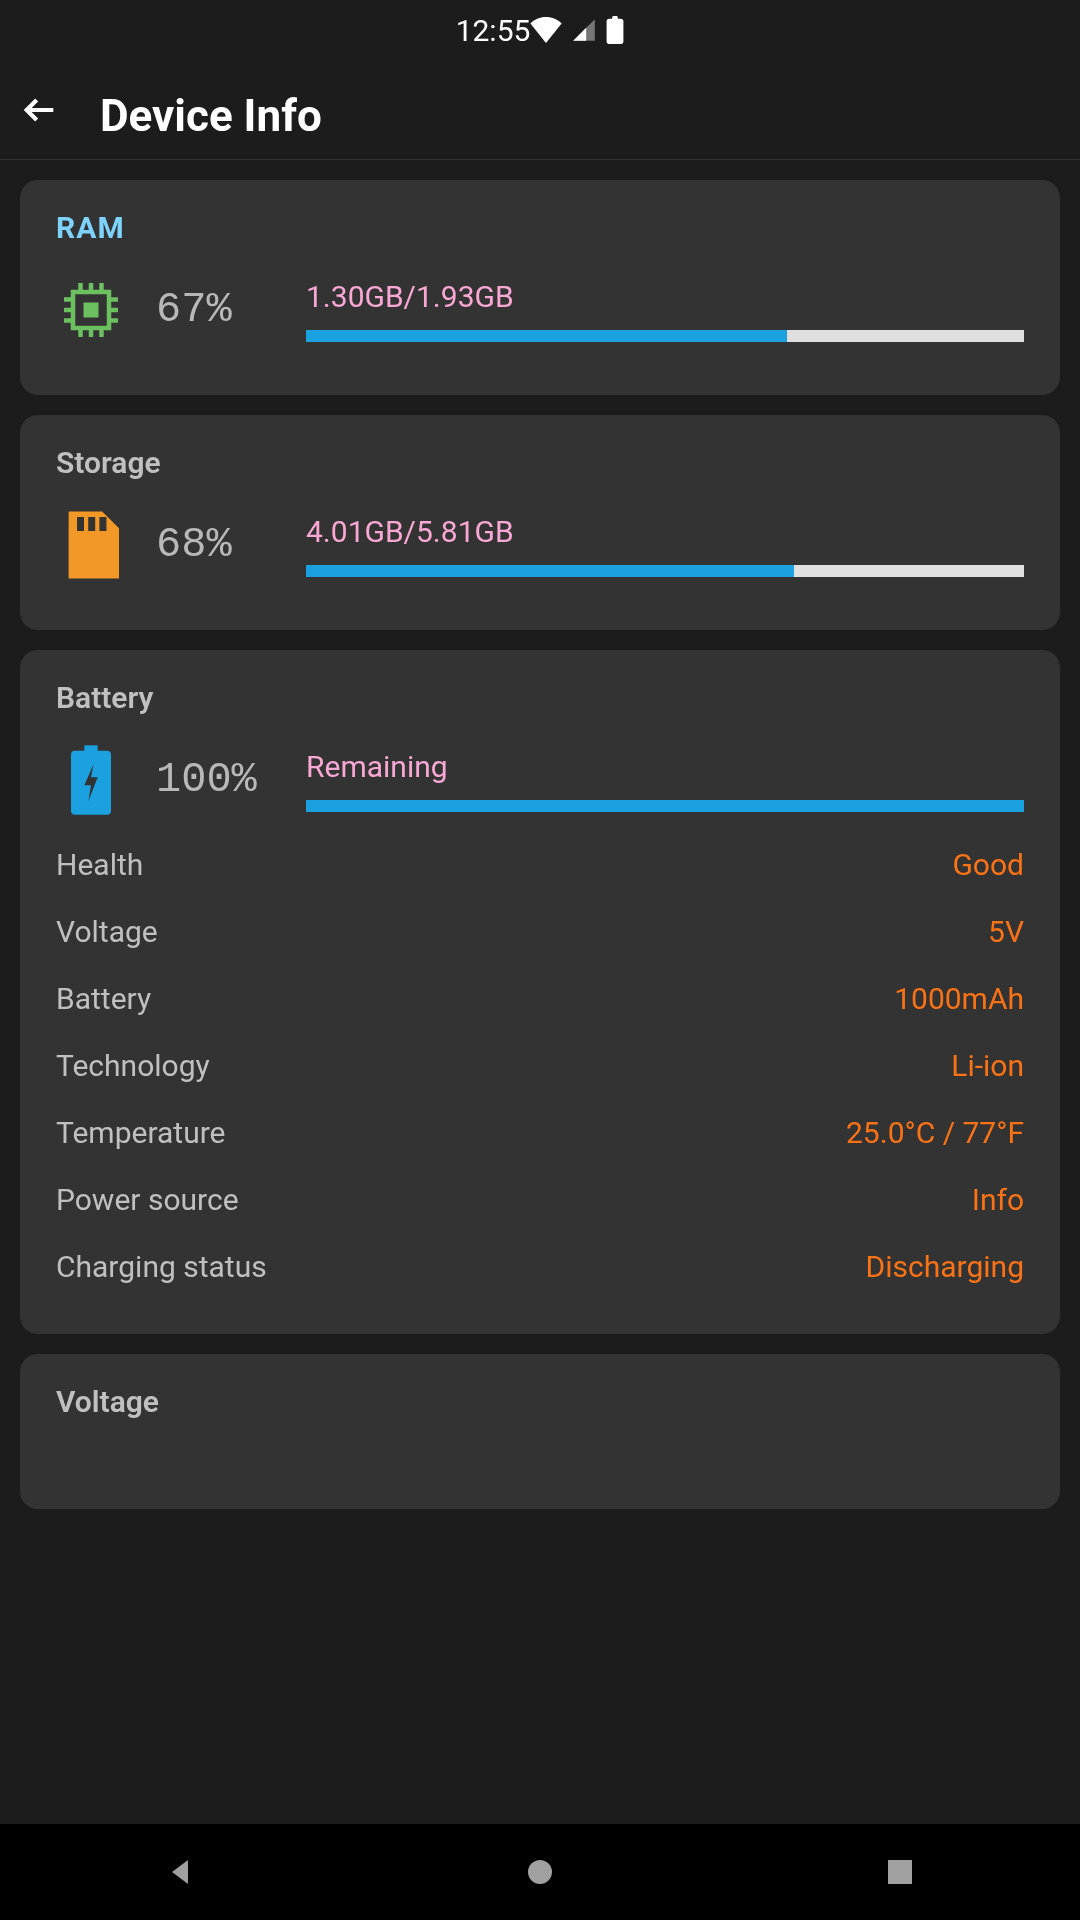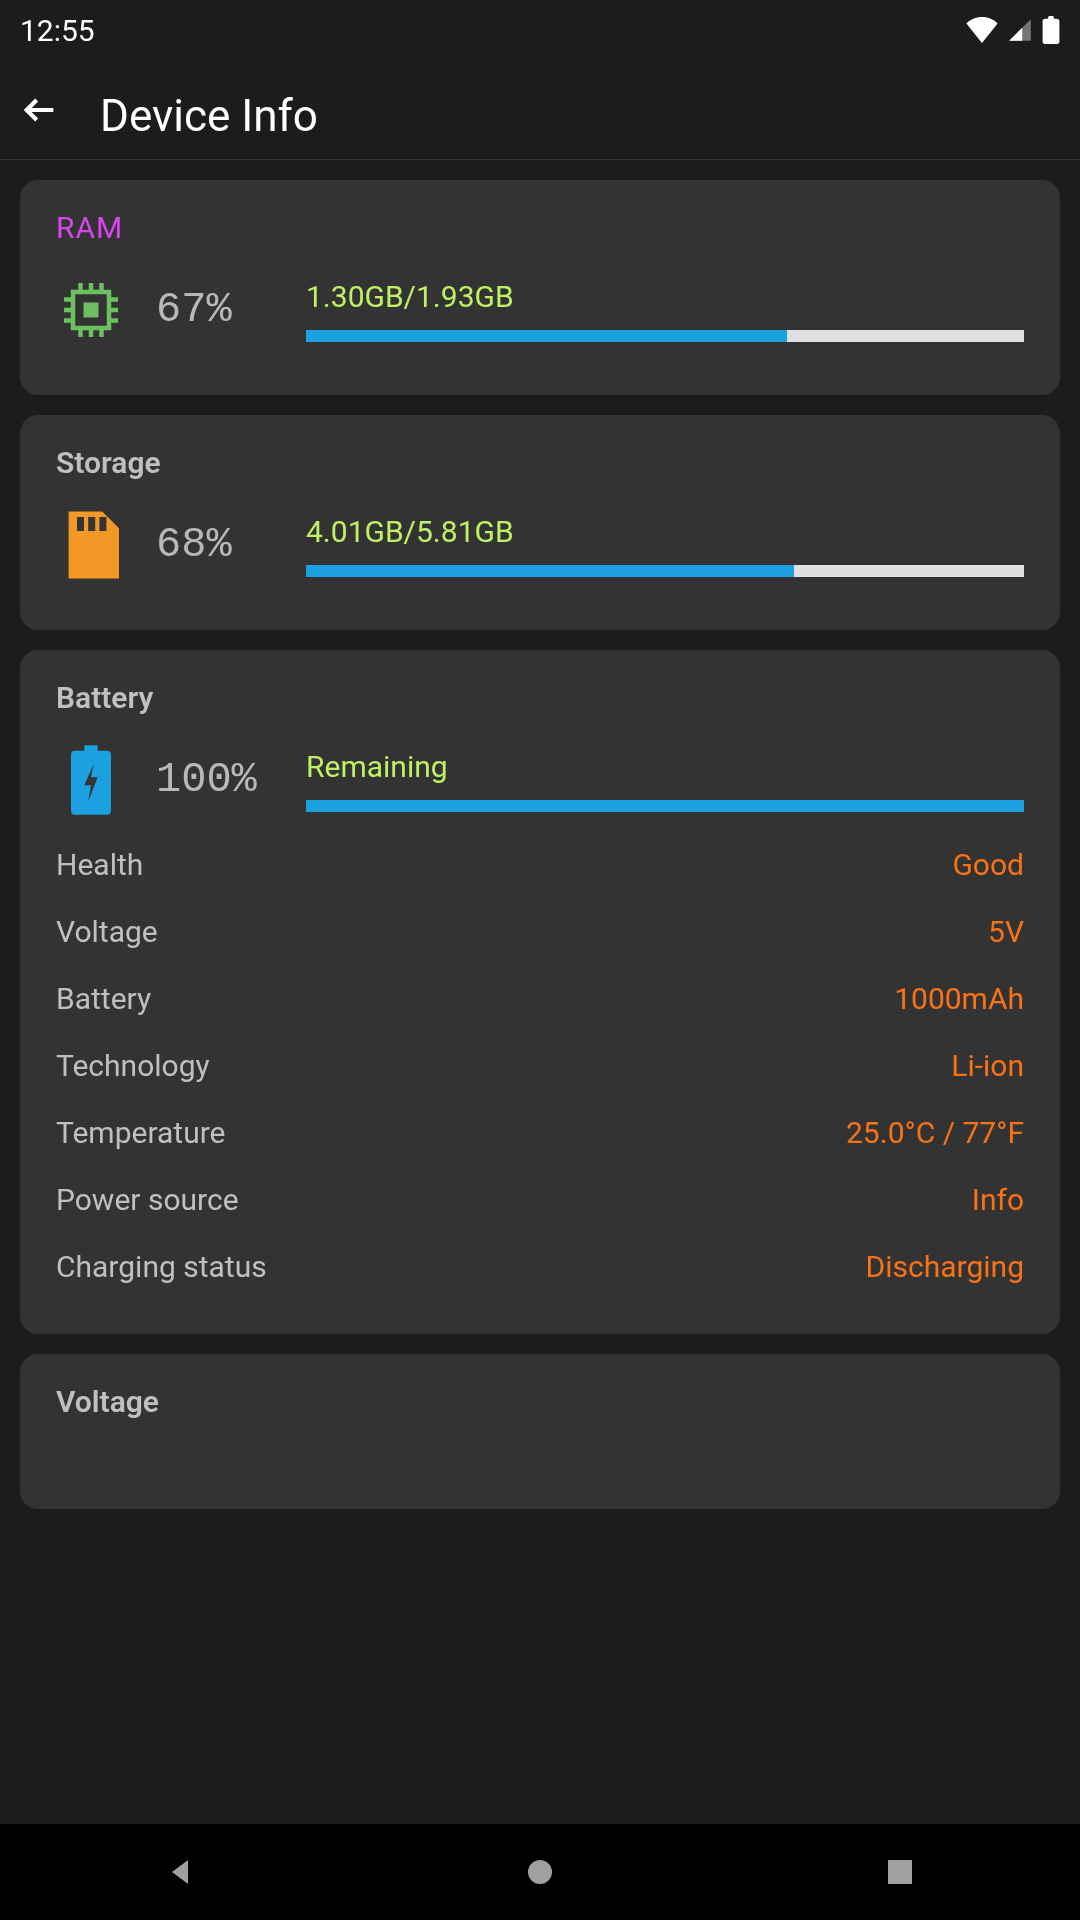--- a/index.html
+++ b/index.html
@@ -12,21 +12,21 @@
       height: 1920px;
       background: #1c1c1c;
       font-family: Roboto, Arial, sans-serif;
       color: #e0e0e0;
       overflow: hidden;
     }
     .status-bar {
       height: 60px;
       display: flex;
       align-items: center;
-      justify-content: space-between;
+      justify-content: center;
       padding: 0 20px;
       background: #1c1c1c;
     }
     .status-time {
       color: #fff;
       font-size: 30px;
       font-weight: 400;
     }
     .status-icons {
       display: flex;
@@ -43,44 +43,44 @@
       border-bottom: 1px solid #333;
     }
     .back-arrow {
       width: 40px;
       height: 40px;
       cursor: pointer;
     }
     .page-title {
       color: #fff;
       font-size: 44px;
-      font-weight: 400;
+      font-weight: 700;
       margin-top: 12px;
     }
     .content {
       padding: 0 20px;
       height: calc(1920px - 60px - 100px - 96px);
       overflow-y: auto;
     }
     .card {
       background: #333333;
       border-radius: 18px;
       padding: 30px 36px 50px 36px;
       margin-top: 20px;
     }
     .card-title {
       color: #c0c0c0;
       font-size: 30px;
       font-weight: 600;
       margin-bottom: 30px;
     }
     .card-title-ram {
-      color: #d946ef;
-      font-size: 30px;
-      font-weight: 400;
+      color: #7dd3fc;
+      font-size: 30px;
+      font-weight: 700;
       letter-spacing: 1px;
       margin-bottom: 30px;
     }
     .metric-row {
       display: flex;
       align-items: center;
       gap: 30px;
     }
     .icon-box {
       width: 70px;
@@ -96,21 +96,21 @@
       min-width: 120px;
       font-family: Liberation Mono, monospace;
     }
     .bar-section {
       flex: 1;
       display: flex;
       flex-direction: column;
       gap: 16px;
     }
     .bar-label {
-      color: #bef264;
+      color: #f9a8d4;
       font-size: 30px;
     }
     .progress-bar {
       width: 100%;
       height: 12px;
       background: #e0e0e0;
       position: relative;
     }
     .progress-fill {
       height: 100%;

